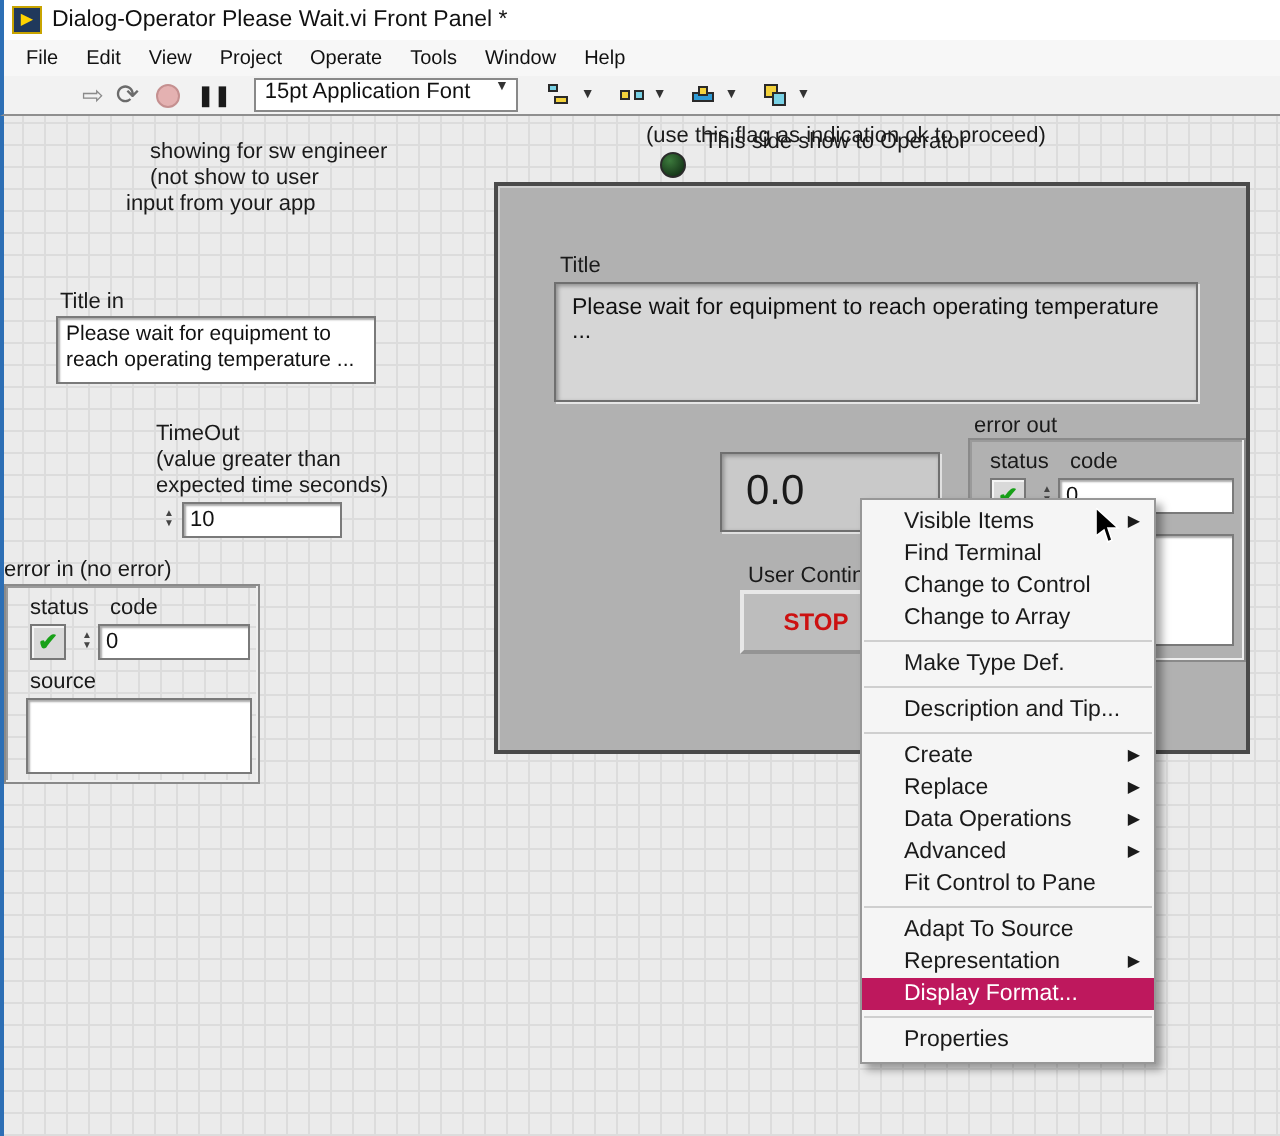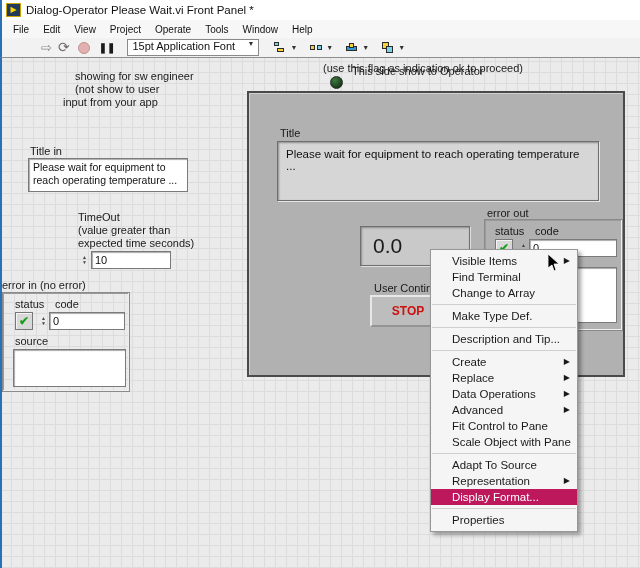--- a/index.html
+++ b/index.html
@@ -188,32 +188,32 @@
         <div class="src-box" style="left:8px;top:47px;width:124px;height:56px;"></div>
       </div>
 
       <div class="dlg-label" style="left:125px;top:189px;">User Continue</div>
       <div class="stop-btn">STOP</div>
     </div>
 
     <div class="ctx-menu">
       <div class="ctx-item"><span>Visible Items</span><span class="sub">▶</span></div>
       <div class="ctx-item">Find Terminal</div>
+      <div class="ctx-item">Change to Control</div>
       <div class="ctx-item">Change to Array</div>
       <div class="ctx-sep"></div>
       <div class="ctx-item">Make Type Def.</div>
       <div class="ctx-sep"></div>
       <div class="ctx-item">Description and Tip...</div>
       <div class="ctx-sep"></div>
       <div class="ctx-item"><span>Create</span><span class="sub">▶</span></div>
       <div class="ctx-item"><span>Replace</span><span class="sub">▶</span></div>
       <div class="ctx-item"><span>Data Operations</span><span class="sub">▶</span></div>
       <div class="ctx-item"><span>Advanced</span><span class="sub">▶</span></div>
       <div class="ctx-item">Fit Control to Pane</div>
-      <div class="ctx-item">Scale Object with Pane</div>
       <div class="ctx-sep"></div>
       <div class="ctx-item">Adapt To Source</div>
       <div class="ctx-item"><span>Representation</span><span class="sub">▶</span></div>
       <div class="ctx-item hl">Display Format...</div>
       <div class="ctx-sep"></div>
       <div class="ctx-item">Properties</div>
     </div>
 
     <svg class="cursor" style="left:548px;top:196px;" width="12" height="18" viewBox="0 0 12 18">
       <polygon points="0,0 0,14 4,11 6,17 8,16 6,10 11,10" fill="#000" stroke="#fff" stroke-width="0.8"></polygon>

